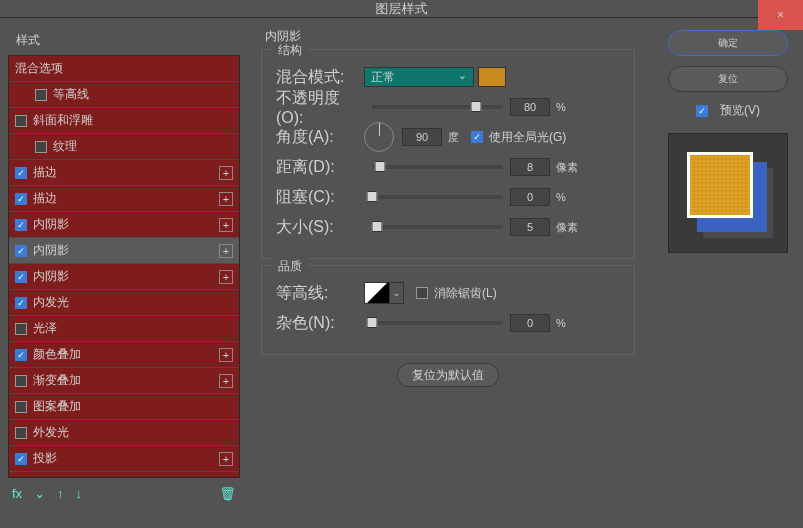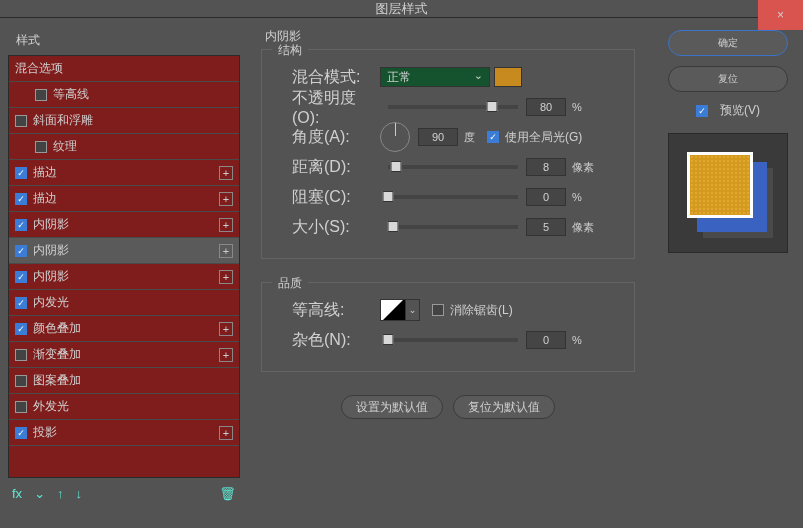--- a/index.html
+++ b/index.html
@@ -16,25 +16,25 @@
 .style-item.sub{padding-left:26px}
 .cb{width:12px;height:12px;border:1px solid #999;margin-right:6px;display:inline-flex;align-items:center;justify-content:center;font-size:9px;background:#434343}
 .cb.checked{background:#3b7cd6;border-color:#3b7cd6;color:#fff}
 .style-item .spacer{flex:1}
 .plus{width:14px;height:14px;border:1px solid #888;display:flex;align-items:center;justify-content:center;font-size:11px;color:#ccc}
 .bottom-tools{display:flex;align-items:center;gap:12px;padding:6px 4px;height:30px}
 .tool-icon{font-size:13px;color:#5eead4;cursor:pointer}
 .bottom-tools .spacer{flex:1}
 .center{flex:1;padding:10px 18px;position:relative}
 .panel-title{font-size:12px;margin-bottom:4px;margin-left:4px}
-.fieldset{border:1px solid #646464;padding:10px 30px 14px;margin-bottom:23px;position:relative}
+.fieldset{border:1px solid #646464;padding:10px 14px 14px;margin-bottom:6px;position:relative}
 .fieldset-title{position:absolute;top:-8px;left:10px;background:#535353;padding:0 6px;font-size:12px}
 .row{display:flex;align-items:center;height:26px;margin:4px 0}
 .row-label{width:80px;text-align:left;margin-right:8px;font-size:16px}
-.select{height:20px;background:#14532d;border:1px solid #333;width:110px;display:flex;align-items:center;padding:0 6px;position:relative;cursor:pointer}
+.select{height:20px;background:#0f766e;border:1px solid #333;width:110px;display:flex;align-items:center;padding:0 6px;position:relative;cursor:pointer}
 .select::after{content:"⌄";position:absolute;right:6px;top:1px;font-size:11px}
 .swatch{width:28px;height:20px;background:#c78a1e;border:1px solid #333;margin-left:4px;cursor:pointer}
 .slider{flex:1;height:4px;background:#444;position:relative;margin:0 8px;max-width:130px}
 .slider-thumb{position:absolute;top:-4px;width:11px;height:11px;background:#d8d8d8;border:1px solid #333;transform:translateX(-50%)}
 .valbox{width:40px;height:18px;background:#454545;border:1px solid #333;text-align:center;line-height:16px;font-size:11px;margin-right:6px}
 .unit{font-size:11px}
 .angle-dial{width:30px;height:30px;border:1px solid #888;border-radius:50%;position:relative;margin-right:8px}
 .angle-dial::after{content:"";position:absolute;width:1px;height:13px;background:#ccc;left:50%;top:0;transform-origin:bottom}
 .curve{width:26px;height:22px;background:linear-gradient(135deg,#fff 49%,#000 51%);border:1px solid #333;cursor:pointer}
 .curve-dd{width:14px;height:22px;border:1px solid #333;border-left:none;display:flex;align-items:center;justify-content:center;font-size:9px;cursor:pointer}
@@ -111,20 +111,25 @@
             <span>内阴影</span>
             <span class="spacer"></span>
             <span class="plus">+</span>
           </div>
           <div class="style-item">
             <span class="cb checked">✓</span>
             <span>内发光</span>
             <span class="spacer"></span>
           </div>
           <div class="style-item">
+            <span class="cb"></span>
+            <span>光泽</span>
+            <span class="spacer"></span>
+          </div>
+          <div class="style-item">
             <span class="cb checked">✓</span>
             <span>颜色叠加</span>
             <span class="spacer"></span>
             <span class="plus">+</span>
           </div>
           <div class="style-item">
             <span class="cb"></span>
             <span>渐变叠加</span>
             <span class="spacer"></span>
             <span class="plus">+</span>
@@ -226,21 +231,20 @@
         <div class="row-label">杂色(N):</div>
         <div class="slider">
             <div class="slider-thumb" style="left:0%"></div>
           </div>
         <div class="valbox">0</div>
         <span class="unit">%</span>
       </div>
     </div>
 
     <div class="btn-row">
-      <div class="btn">设置为默认值</div>
       <div class="btn">复位为默认值</div>
     </div>
   </div>
 
   <div class="right">
     <div class="rbtn primary">确定</div>
     <div class="rbtn">复位</div>
     <div class="preview-chk">
       <span class="cb checked">✓</span>
       <span>预览(V)</span>

